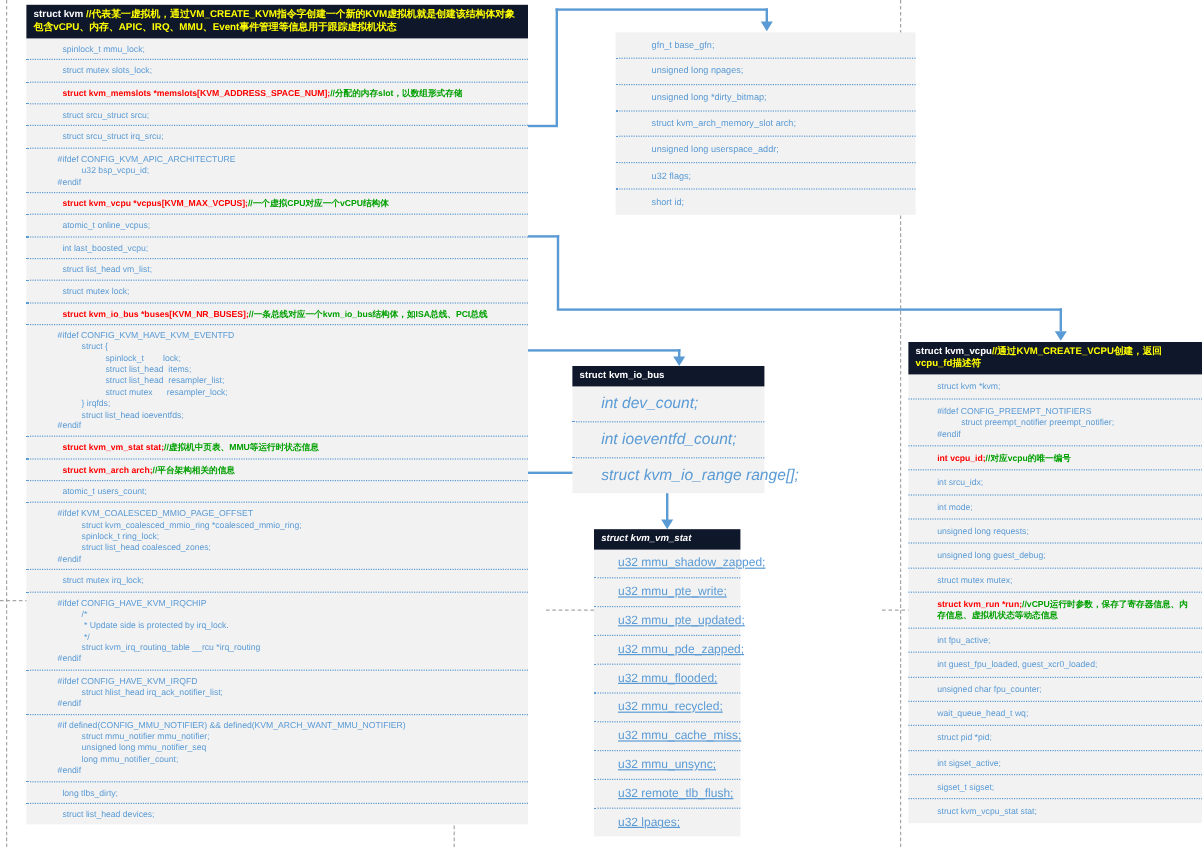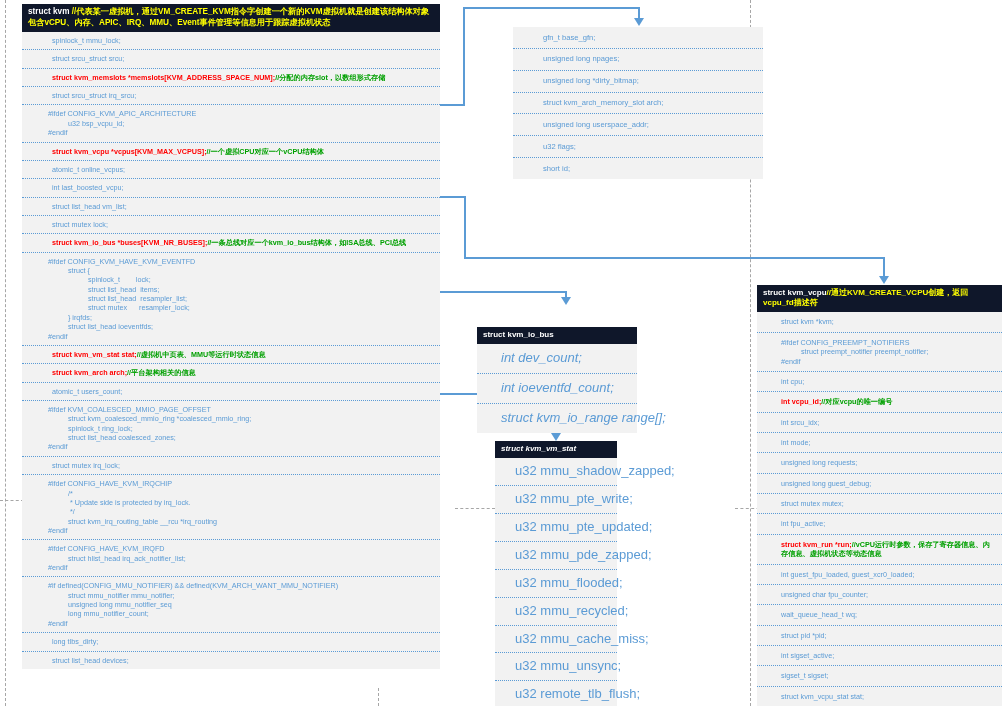--- a/index.html
+++ b/index.html
@@ -49,28 +49,28 @@
   #box-kvm .struct-head{font-size:8.2px;}
   #box-kvm .row{font-size:7.2px;padding:4px 6px 4px 30px;}
   #box-kvm .row.block{padding-left:26px;}
 
   
   #box-memslot{left:513px;top:27px;width:250px;}
   #box-memslot .struct-head{font-size:8px;}
   #box-memslot .row{font-size:7.6px;padding:5.5px 6px 5.5px 30px;}
 
   
-  #box-iobus{left:477px;top:305px;width:160px;margin-top:22px;}
+  #box-iobus{left:477px;top:305px;width:160px;}
   #box-iobus .struct-head{font-size:8px;}
   #box-iobus .row{font-size:13px;padding:6px 6px 6px 24px;font-style:italic;}
 
   
   #box-vmstat{left:495px;top:441px;width:122px;}
   #box-vmstat .struct-head{font-size:8px;font-style:italic;}
-  #box-vmstat .row{font-size:13px;padding:5px 4px 5px 20px;}
+  #box-vmstat .row{font-size:10px;padding:5px 4px 5px 20px;text-decoration:underline;}
 
   
   #box-vcpu{left:757px;top:285px;width:245px;}
   #box-vcpu .struct-head{font-size:8px;}
   #box-vcpu .row{font-size:7.2px;padding:5px 6px 5px 24px;}
 </style>
 </head>
 <body>
 
 <div class="canvas">
@@ -99,22 +99,23 @@
   <div class="arrow-down" style="left:561px;top:297px;"></div>
 
   <div class="conn h" style="left:437px;top:393px;width:120px;"></div>
   <div class="conn v" style="left:555px;top:393px;height:42px;"></div>
   <div class="arrow-down" style="left:551px;top:433px;"></div>
 
   <div class="struct-box" id="box-kvm">
     <div class="struct-head"><span>struct kvm </span><span class="cmt">//代表某一虚拟机，通过VM_CREATE_KVM指令字创建一个新的KVM虚拟机就是创建该结构体对象 包含vCPU、内存、APIC、IRQ、MMU、Event事件管理等信息用于跟踪虚拟机状态</span></div>
     <div class="rows">
         <div class="row"><span>spinlock_t mmu_lock;</span></div>
+        <div class="row"><span>struct mutex slots_lock;</span></div>
+        <div class="row red"><span>struct kvm_memslots *memslots[KVM_ADDRESS_SPACE_NUM];</span><span class="cmt">//分配的内存slot，以数组形式存储</span></div>
         <div class="row"><span>struct srcu_struct srcu;</span></div>
-        <div class="row red"><span>struct kvm_memslots *memslots[KVM_ADDRESS_SPACE_NUM];</span><span class="cmt">//分配的内存slot，以数组形式存储</span></div>
         <div class="row"><span>struct srcu_struct irq_srcu;</span></div>
         <div class="row block"><span>#ifdef CONFIG_KVM_APIC_ARCHITECTURE
           u32 bsp_vcpu_id;
 #endif</span></div>
         <div class="row red"><span>struct kvm_vcpu *vcpus[KVM_MAX_VCPUS];</span><span class="cmt">//一个虚拟CPU对应一个vCPU结构体</span></div>
         <div class="row"><span>atomic_t online_vcpus;</span></div>
         <div class="row"><span>int last_boosted_vcpu;</span></div>
         <div class="row"><span>struct list_head vm_list;</span></div>
         <div class="row"><span>struct mutex lock;</span></div>
         <div class="row red"><span>struct kvm_io_bus *buses[KVM_NR_BUSES];</span><span class="cmt">//一条总线对应一个kvm_io_bus结构体，如ISA总线、PCI总线</span></div>
@@ -192,29 +193,28 @@
       </div>
   </div>
 
   <div class="struct-box" id="box-vcpu">
     <div class="struct-head"><span>struct kvm_vcpu</span><span class="cmt">//通过KVM_CREATE_VCPU创建，返回vcpu_fd描述符</span></div>
     <div class="rows">
         <div class="row"><span>struct kvm *kvm;</span></div>
         <div class="row block"><span>#ifdef CONFIG_PREEMPT_NOTIFIERS
           struct preempt_notifier preempt_notifier;
 #endif</span></div>
-        <div class="row"><span>int cpu;</span></div>
         <div class="row red"><span>int vcpu_id;</span><span class="cmt">//对应vcpu的唯一编号</span></div>
         <div class="row"><span>int srcu_idx;</span></div>
         <div class="row"><span>int mode;</span></div>
         <div class="row"><span>unsigned long requests;</span></div>
         <div class="row"><span>unsigned long guest_debug;</span></div>
         <div class="row"><span>struct mutex mutex;</span></div>
+        <div class="row red wrap"><span>struct kvm_run *run;</span><span class="cmt">//vCPU运行时参数，保存了寄存器信息、内存信息、虚拟机状态等动态信息</span></div>
         <div class="row"><span>int fpu_active;</span></div>
-        <div class="row red wrap"><span>struct kvm_run *run;</span><span class="cmt">//vCPU运行时参数，保存了寄存器信息、内存信息、虚拟机状态等动态信息</span></div>
         <div class="row"><span>int guest_fpu_loaded, guest_xcr0_loaded;</span></div>
         <div class="row"><span>unsigned char fpu_counter;</span></div>
         <div class="row"><span>wait_queue_head_t wq;</span></div>
         <div class="row"><span>struct pid *pid;</span></div>
         <div class="row"><span>int sigset_active;</span></div>
         <div class="row"><span>sigset_t sigset;</span></div>
         <div class="row"><span>struct kvm_vcpu_stat stat;</span></div>
       </div>
   </div>
 

